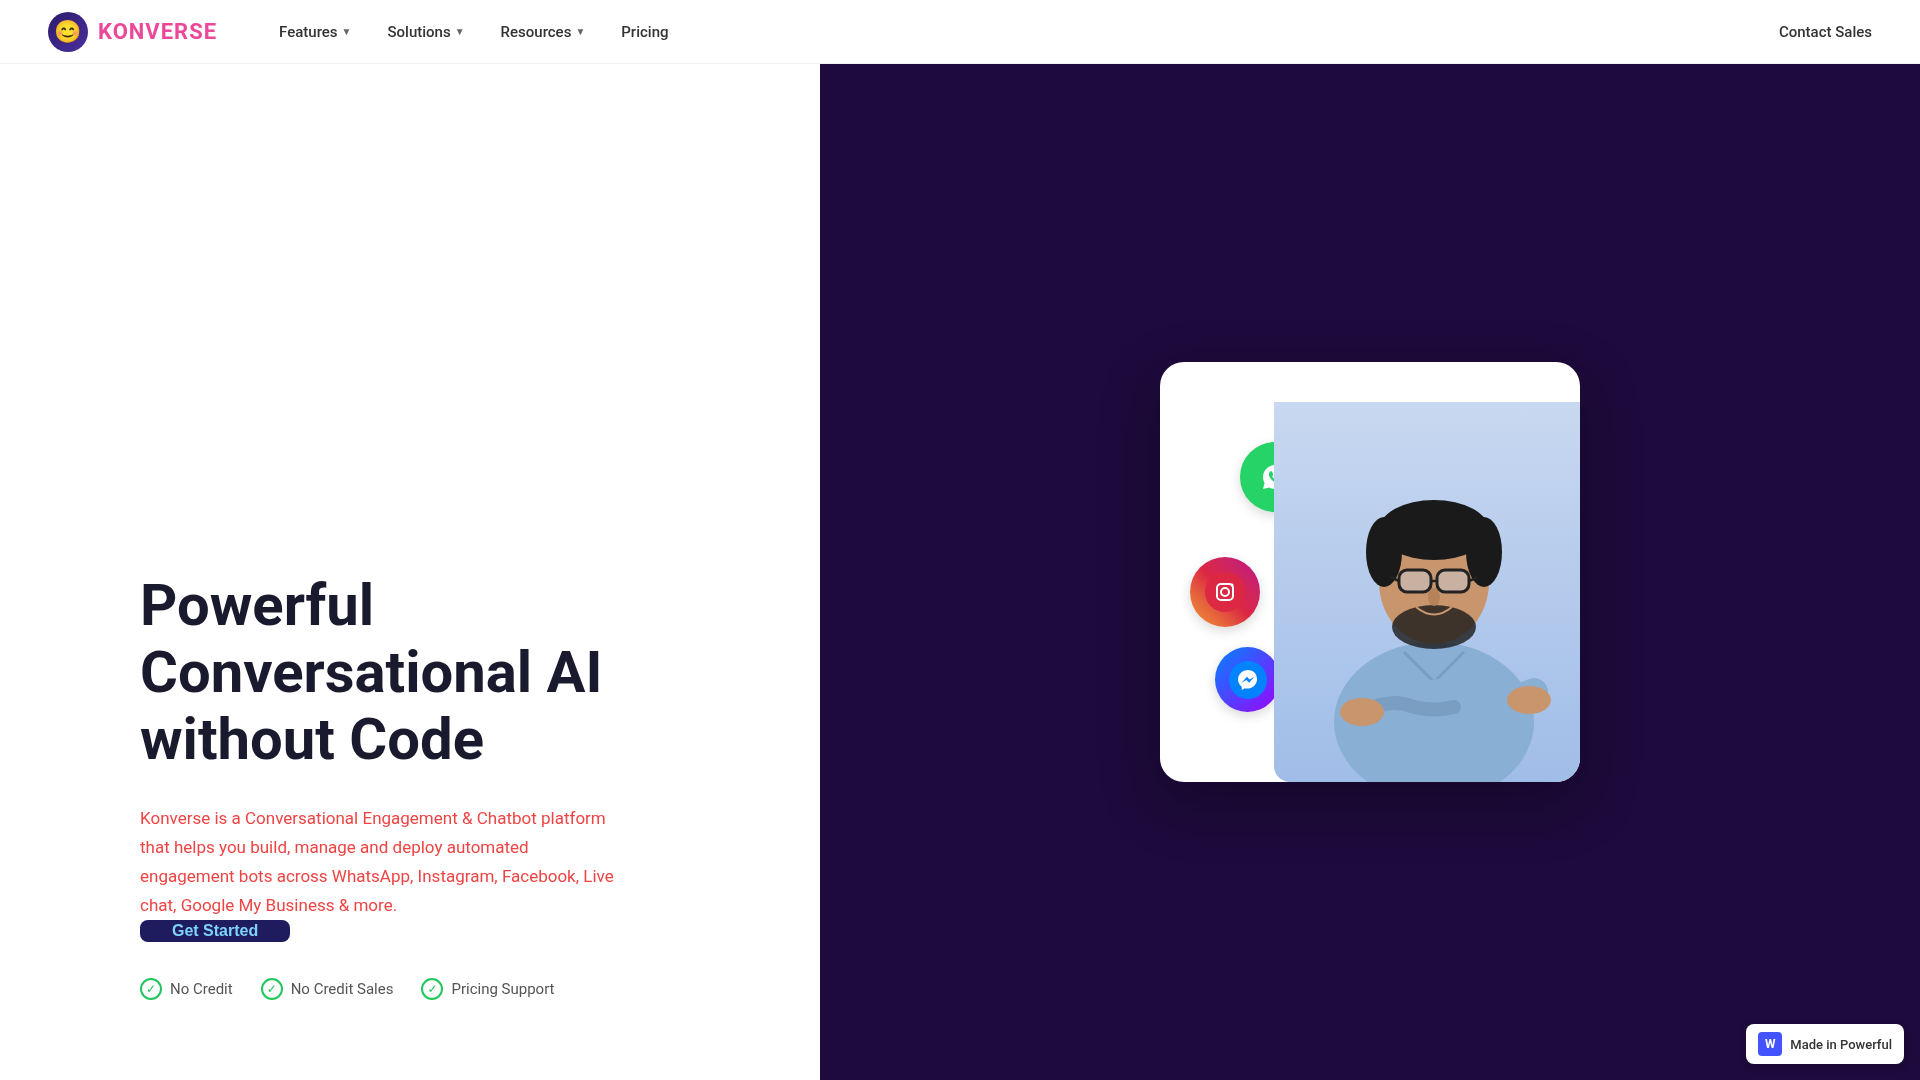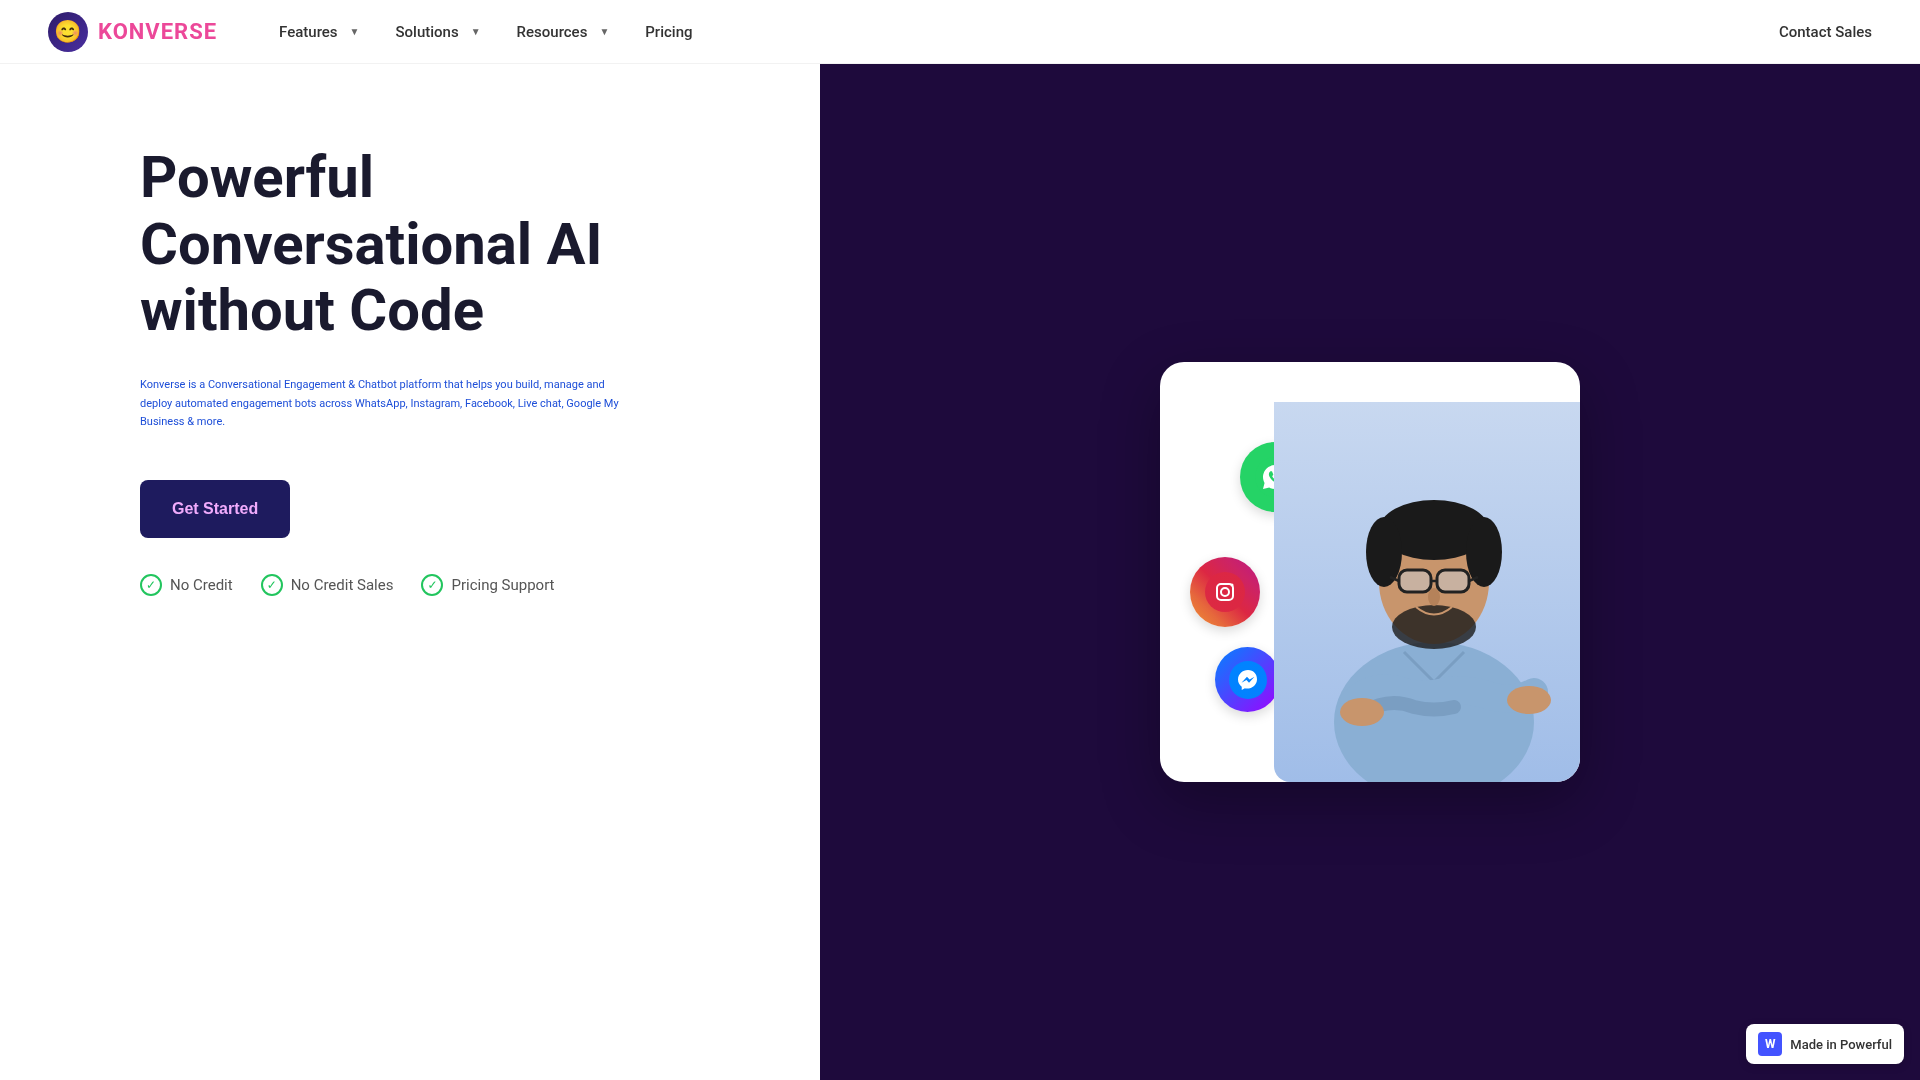--- a/index.html
+++ b/index.html
@@ -53,21 +53,21 @@
       letter-spacing: 1px;
     }
     .nav-menu {
       display: flex;
       align-items: center;
       gap: 8px;
     }
     .nav-item {
       display: flex;
       align-items: center;
-      gap: 12px;
+      gap: 4px;
       padding: 8px 14px;
       font-size: 15px;
       color: #333;
       cursor: pointer;
       border-radius: 6px;
       font-weight: 500;
       justify-content: space-between;
     }
     .nav-chevron {
       font-size: 10px;
@@ -93,49 +93,48 @@
       padding-top: 64px;
     }
 
     
     .left-panel {
       width: 820px;
       min-width: 820px;
       background: #fff;
       display: flex;
       flex-direction: column;
-      justify-content: flex-start;
+      justify-content: flex-end;
       padding: 80px 120px 80px 140px;
     }
 
     .hero-heading {
       font-size: 58px;
       font-weight: 700;
       color: #1a1a2e;
       line-height: 1.15;
       margin-bottom: 32px;
     }
 
     .hero-description {
-      font-size: 11px;
-      color: #1d4ed8;
+      font-size: 17px;
+      color: #ef4444;
       line-height: 1.7;
-      margin-bottom: 48px;
       max-width: 480px;
     }
 
     .get-started-btn {
       display: inline-flex;
       align-items: center;
       justify-content: center;
       background: #1e1b5e;
-      color: #f0abfc;
+      color: #7dd3fc;
       font-size: 16px;
       font-weight: 600;
-      padding: 20px 32px;
+      padding: 2px 32px;
       border-radius: 8px;
       border: none;
       cursor: pointer;
       width: fit-content;
       margin-bottom: 36px;
     }
 
     .badges {
       display: flex;
       align-items: center;

